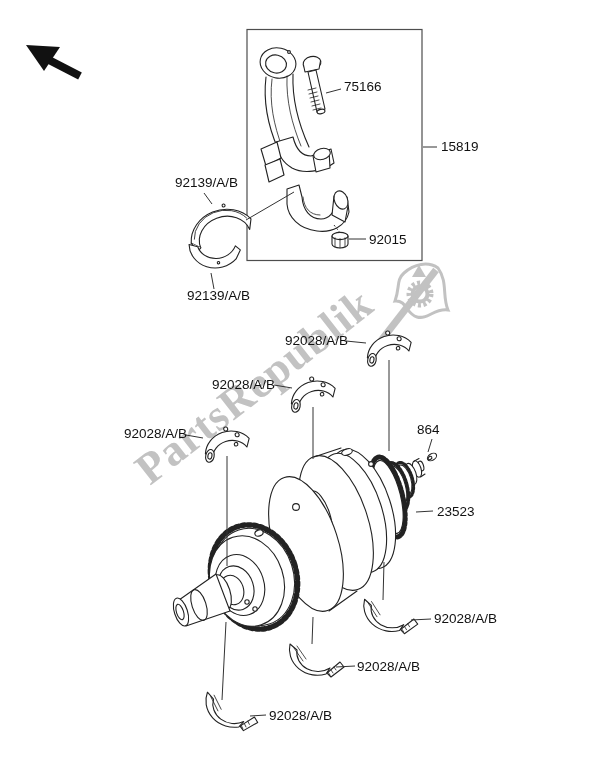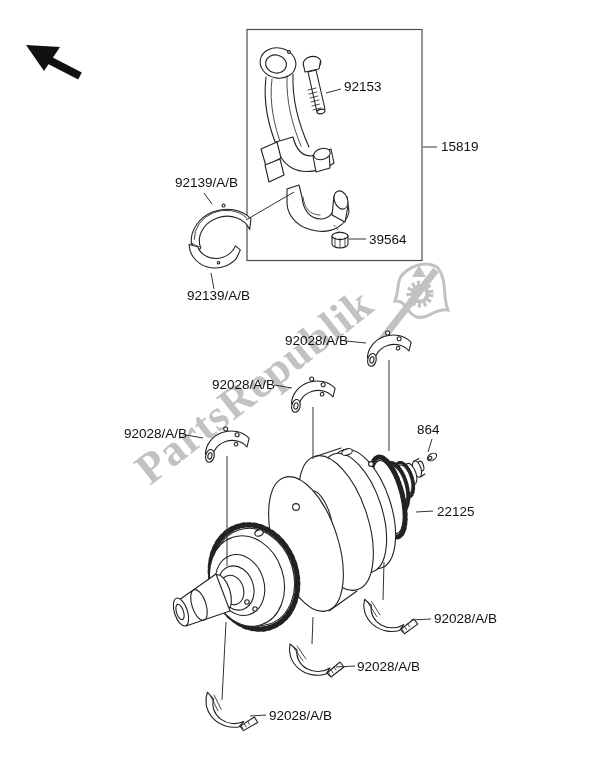--- a/index.html
+++ b/index.html
@@ -181,25 +181,25 @@
     <path d="M336,667 L355,666"></path>
     <path d="M250,716 L266,715"></path>
     <path d="M416,512 L433,511"></path>
     <path d="M432,439 L428,452"></path>
     <path d="M334,225 L341,234" stroke-dasharray="2,2"></path>
   </g>
 </svg>
 
 <div class="lbl" style="left:175px;top:175px">92139/A/B</div>
 <div class="lbl" style="left:187px;top:288px">92139/A/B</div>
-<div class="lbl" style="left:344px;top:79px">92153</div>
+<div class="lbl" style="left:344px;top:79px">75166</div>
 <div class="lbl" style="left:441px;top:139px">15819</div>
-<div class="lbl" style="left:369px;top:232px">39564</div>
+<div class="lbl" style="left:369px;top:232px">92015</div>
 <div class="lbl" style="left:285px;top:333px">92028/A/B</div>
 <div class="lbl" style="left:212px;top:377px">92028/A/B</div>
 <div class="lbl" style="left:124px;top:426px">92028/A/B</div>
 <div class="lbl" style="left:417px;top:422px">864</div>
-<div class="lbl" style="left:437px;top:504px">22125</div>
+<div class="lbl" style="left:437px;top:504px">23523</div>
 <div class="lbl" style="left:434px;top:611px">92028/A/B</div>
 <div class="lbl" style="left:357px;top:659px">92028/A/B</div>
 <div class="lbl" style="left:269px;top:708px">92028/A/B</div>
 
 </div>
 
 </body></html>

